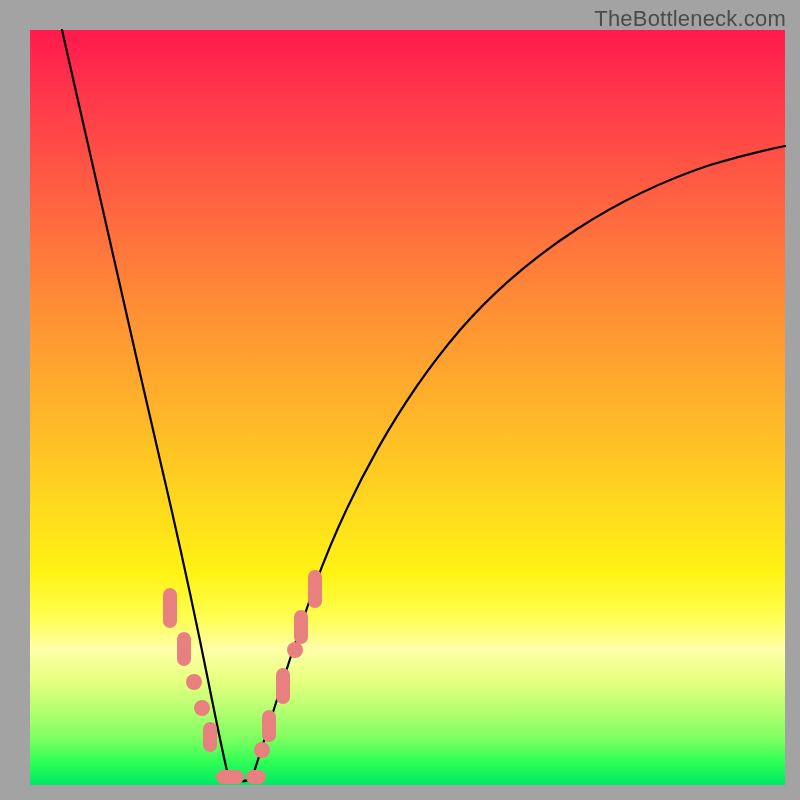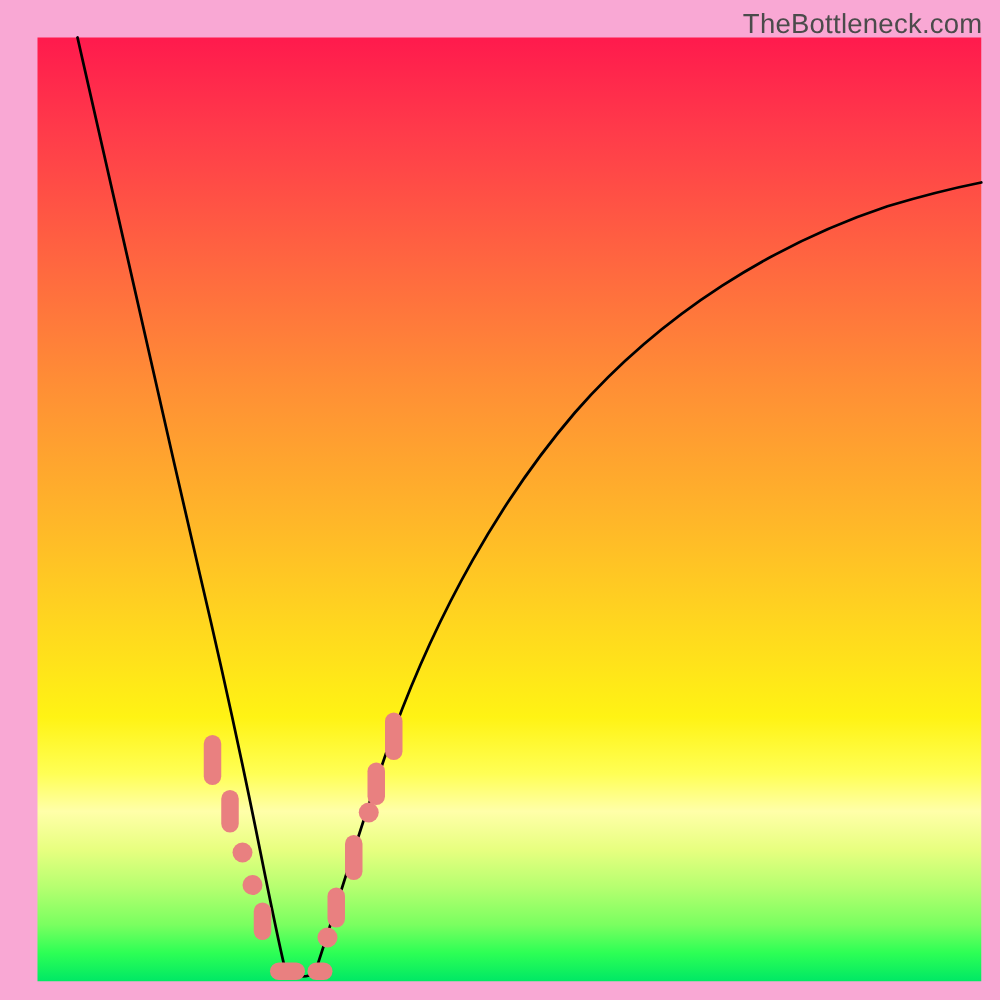--- a/index.html
+++ b/index.html
@@ -10,21 +10,21 @@
     overflow: hidden;
     background: #000;
     font-family: Arial, Helvetica, sans-serif;
   }
   .frame {
     position: absolute;
     left: 0;
     top: 0;
     width: 800px;
     height: 800px;
-    background: #f9a8d4;
+    background: #a3a3a3;
   }
   .plot {
     position: absolute;
     left: 30px;
     top: 30px;
     width: 755px;
     height: 755px;
     
     background: linear-gradient(
       to bottom,

